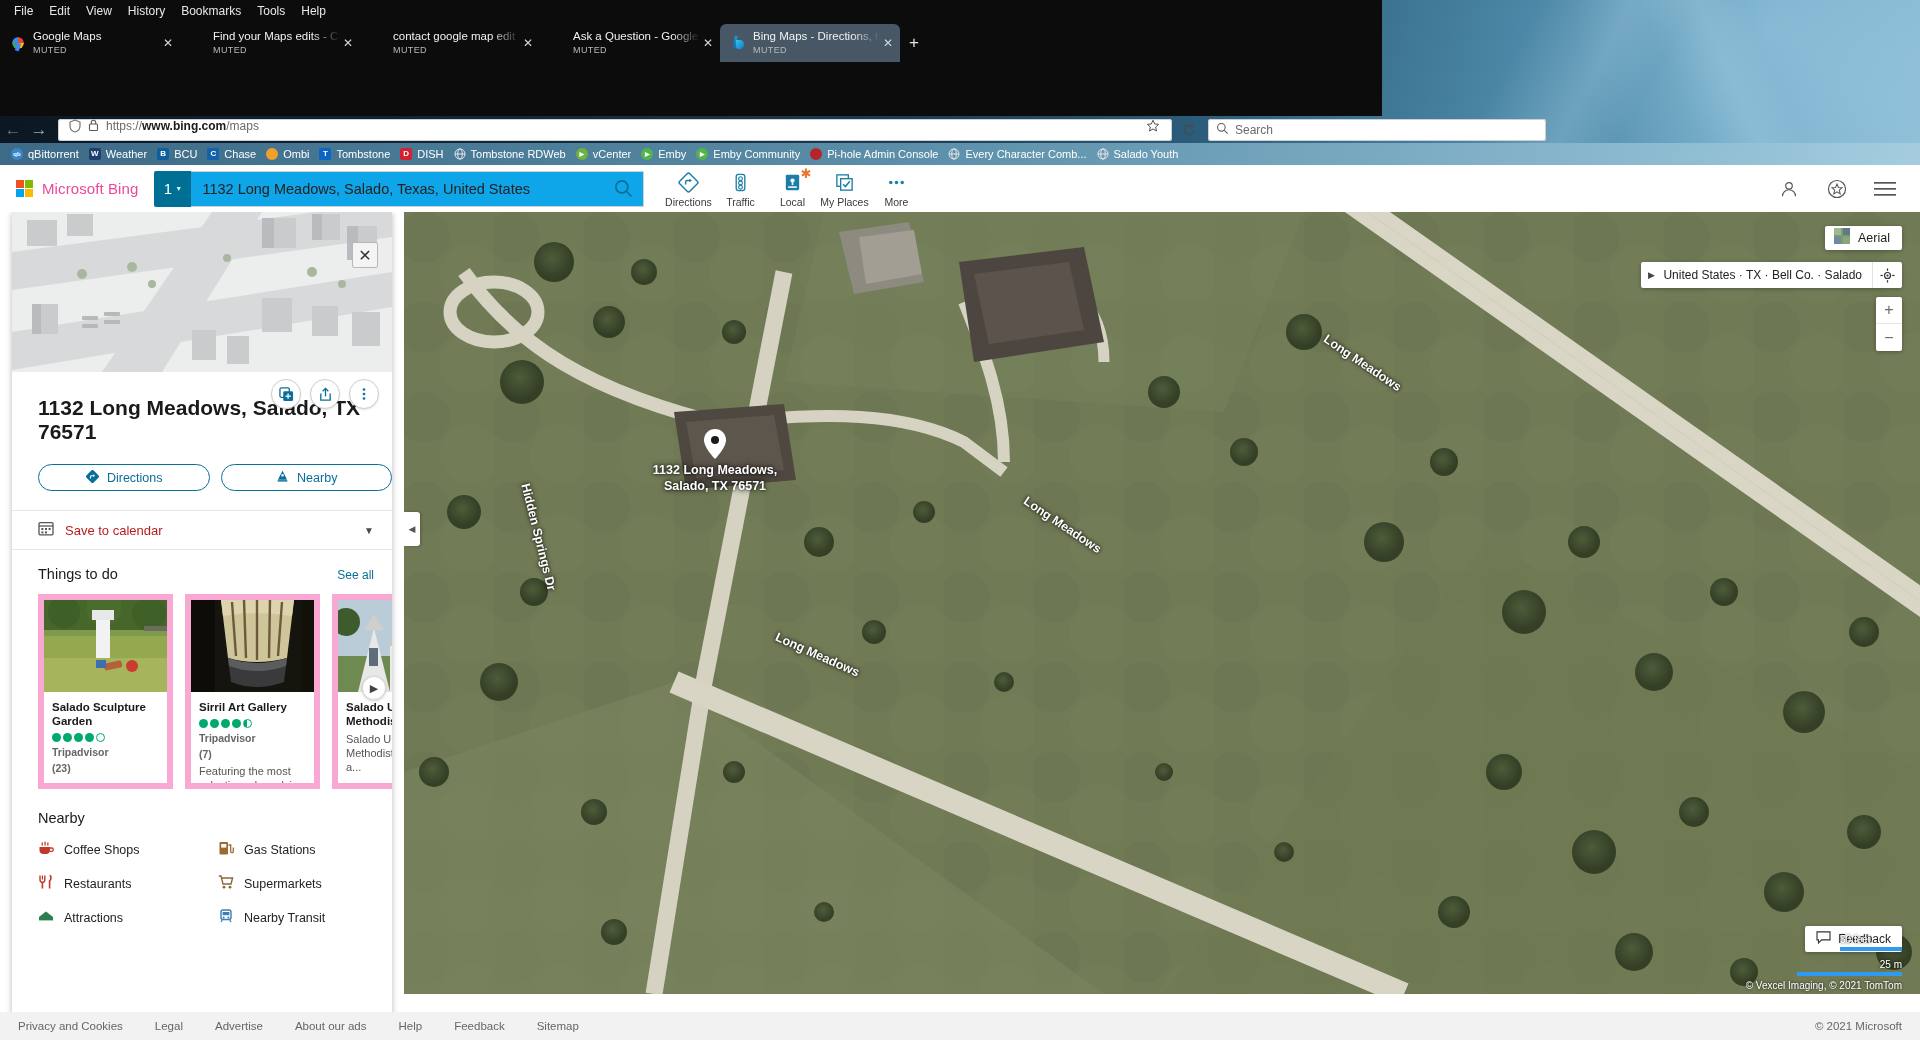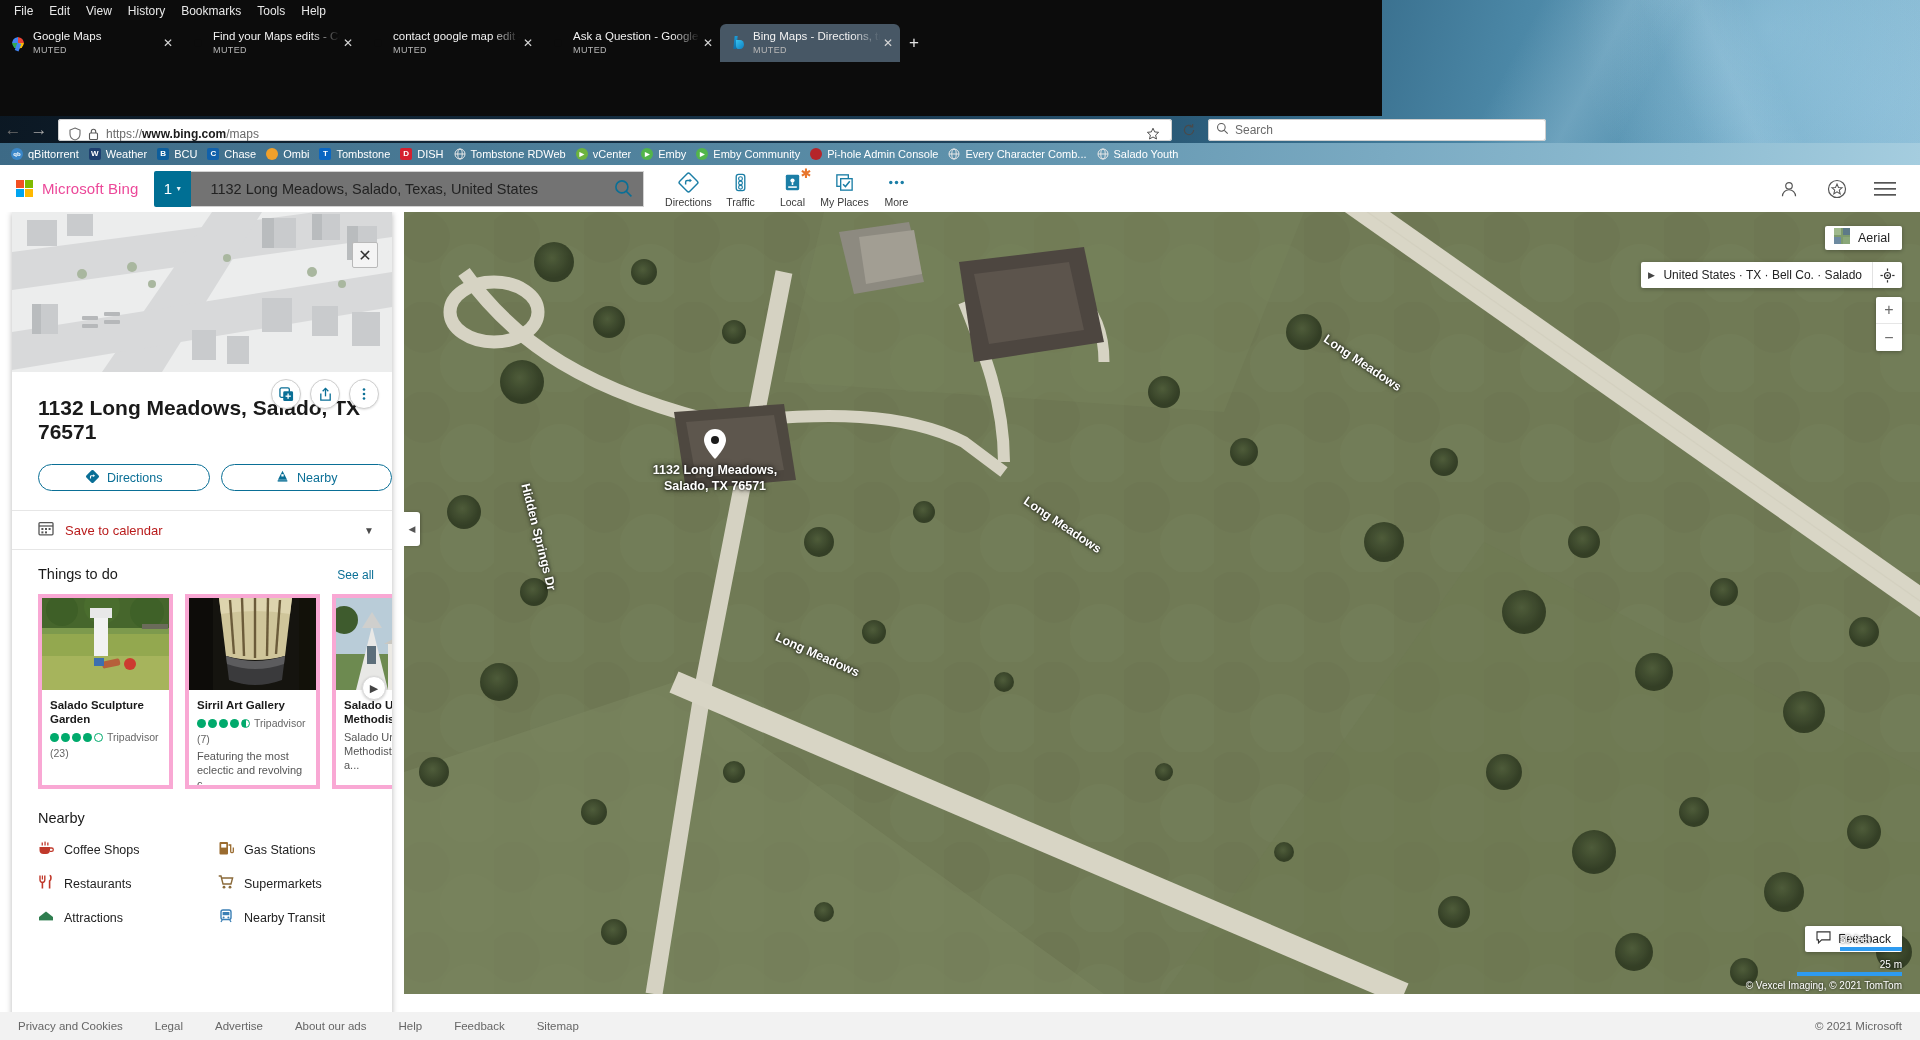--- a/index.html
+++ b/index.html
@@ -109,21 +109,21 @@
     position:absolute; top:116px; left:0; width:1920px; height:27px;
     display:flex; align-items:center; z-index:4;
   }
   .nav-arrow {
     width:26px;height:26px;display:flex;align-items:center;justify-content:center;
     color:#6d6d6d; font-size:17px; cursor:default; flex:0 0 26px;
   }
   #nav-forward { color:#a8a8a8; }
   #url-bar {
     flex:0 0 1114px; height:22px; background:#fff; border-radius:3px;
-    display:flex; align-items:flex-end; padding:0 8px; margin-left:6px;
+    display:flex; align-items:flex-start; padding:0 8px; margin-left:6px;
     box-shadow: inset 0 0 0 1px #cfcfcf;
   }
   .url-icon { width:18px; flex:0 0 18px; color:#5a5a5a; display:flex; align-items:center; justify-content:center;}
   #url-text { flex:1 1 auto; font-size:12px; color:#6a6a6a; padding-left:4px; white-space:nowrap;}
   #url-text b { color:#1b1b1b; font-weight:600; }
   #bookmark-star { width:22px; flex:0 0 22px; display:flex;align-items:center;justify-content:center;color:#4a4a4a;}
   #reload-btn { width:26px;height:26px;display:flex;align-items:center;justify-content:center;color:#4a4a4a;margin-left:4px;flex:0 0 26px;}
   #search-box {
     flex:0 0 338px; height:22px; background:#fff; border-radius:3px; margin-left:6px;
     display:flex; align-items:center; padding:0 8px;
@@ -160,21 +160,21 @@
 
   #search-wrap { display:flex; align-items:center; margin-left:16px; flex:0 0 auto; }
   #route-num-btn {
     width:37px; height:36px; background:#006f94; color:#fff; display:flex;
     align-items:center; justify-content:center; font-size:15px; gap:3px;
     border-radius:2px 0 0 2px; cursor:pointer;
   }
   #route-caret { font-size:7px; opacity:.9; }
   #bing-search-input-wrap {
     width:453px; height:36px; border:1px solid #d2d2d2; border-left:none;
-    display:flex; align-items:center; background:#737373;padding-left:8px;
+    display:flex; align-items:center; background:#0ea5e9;
   }
   #bing-search-input {
     flex:1 1 auto; border:none; outline:none; font-size:14.5px; color:#222;
     padding-left:11px; font-family:"Liberation Sans",sans-serif; background:transparent;
   }
   #bing-search-go { width:40px; display:flex; align-items:center; justify-content:center; color:#0a6f96; cursor:pointer;}
 
   #bing-nav { display:flex; align-items:center; margin-left:18px; gap:0; }
   .bing-nav-item {
     width:52px; display:flex; flex-direction:column; align-items:center; cursor:pointer;
@@ -230,27 +230,27 @@
 
   #things-header {
     display:flex; align-items:baseline; padding:16px 18px 0 26px;
   }
   #things-title { font-size:14.5px; color:#1a1a1a; flex:1 1 auto;}
   #things-seeall { font-size:12px; color:#0a6f96; cursor:pointer; }
 
   #things-carousel { position:relative; margin-top:12px; height:200px; overflow:hidden; }
   #things-track { display:flex; gap:12px; padding-left:26px; }
   .thing-card {
-    width:135px; flex:0 0 135px; border:4px solid #f9a8d4; background:#fff;
+    width:135px; flex:0 0 135px; border:6px solid #f9a8d4; background:#fff;
     height:195px; overflow:hidden;
   }
   .thing-img { height:92px; width:100%; overflow:hidden; position:relative;}
   .thing-body { padding:8px 8px 0 8px; }
   .thing-name { font-size:11.5px; font-weight:bold; color:#1a1a1a; line-height:14px; }
-  .thing-rate-row { display:flex; align-items:center; flex-wrap:wrap; margin-top:5px; gap:4px;}
+  .thing-rate-row { display:flex; align-items:center; flex-wrap:wrap; margin-top:5px; gap:4px;font-weight:bold;}
   .dots { display:flex; gap:2px; align-items:center;}
   .dot { width:9px;height:9px;border-radius:50%; background:#00aa6c; }
   .dot.empty { background:#fff; border:1.5px solid #00aa6c; width:9px;height:9px;}
   .dot.half { background:linear-gradient(90deg,#00aa6c 50%, #fff 50%); border:1.5px solid #00aa6c;}
   .rate-src { font-size:10.5px; color:#666; }
   .rate-count { font-size:10.5px; color:#666; width:100%; }
   .thing-desc { font-size:11px; color:#555; line-height:14px; margin-top:4px;}
   #carousel-next {
     position:absolute; right:6px; top:82px; width:24px;height:24px;border-radius:50%;
     background:#fff; border:1px solid #d8d8d8; box-shadow:0 1px 3px rgba(0,0,0,.2);

